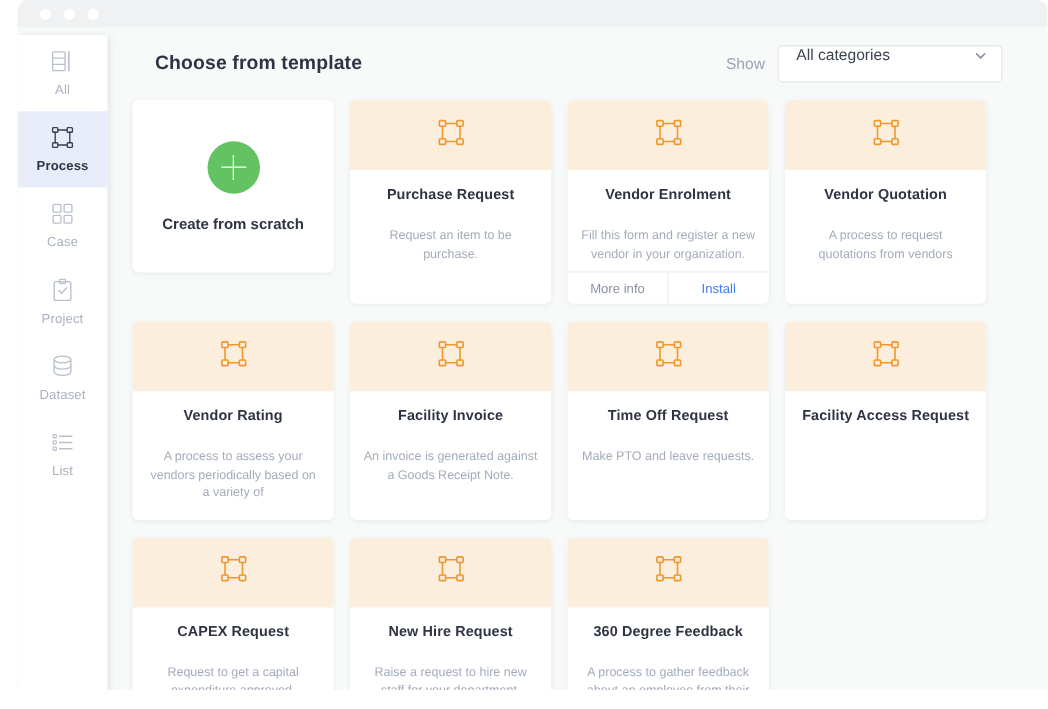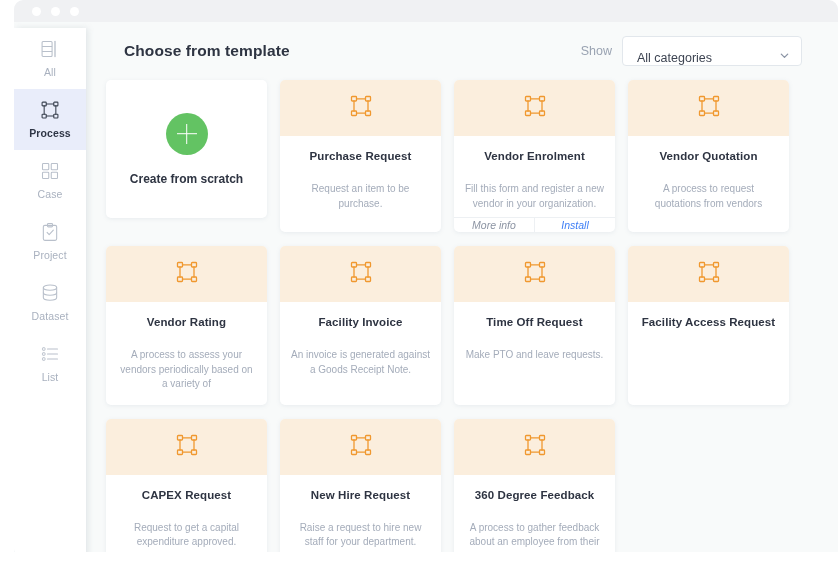--- a/index.html
+++ b/index.html
@@ -95,21 +95,21 @@
   }
   #show-wrap { display: flex; align-items: center; gap: 10px; }
   #show-label { font-size: 12.5px; color: #9aa3b2; }
   #category-select {
     width: 180px;
     height: 30px;
     background: #ffffff;
     border: 1px solid #e2e7ec;
     border-radius: 4px;
     display: flex;
-    align-items: flex-end;
+    align-items: flex-start;
     justify-content: space-between;
     padding: 0 11px 0 14px;
     cursor: pointer;
   }
   #category-select .sel-val { font-size: 12.5px; color: #3d4452; }
 
   
   #template-grid {
     display: grid;
     grid-template-columns: repeat(4, 161px);
@@ -176,23 +176,22 @@
   }
   .card-desc {
     margin-top: 20px;
     font-size: 10px;
     line-height: 1.45;
     color: #a4acba;
   }
   .card-actions {
     display: flex;
     border-top: 1px solid #edf0f3;
-    height: 15px;
+    height: 26px;
     flex: none;
-    font-style: italic;
   }
   .card-action {
     flex: 1;
     display: flex;
     align-items: center;
     justify-content: center;
     font-size: 10.5px;
     color: #8b93a2;
     cursor: pointer;
   }

